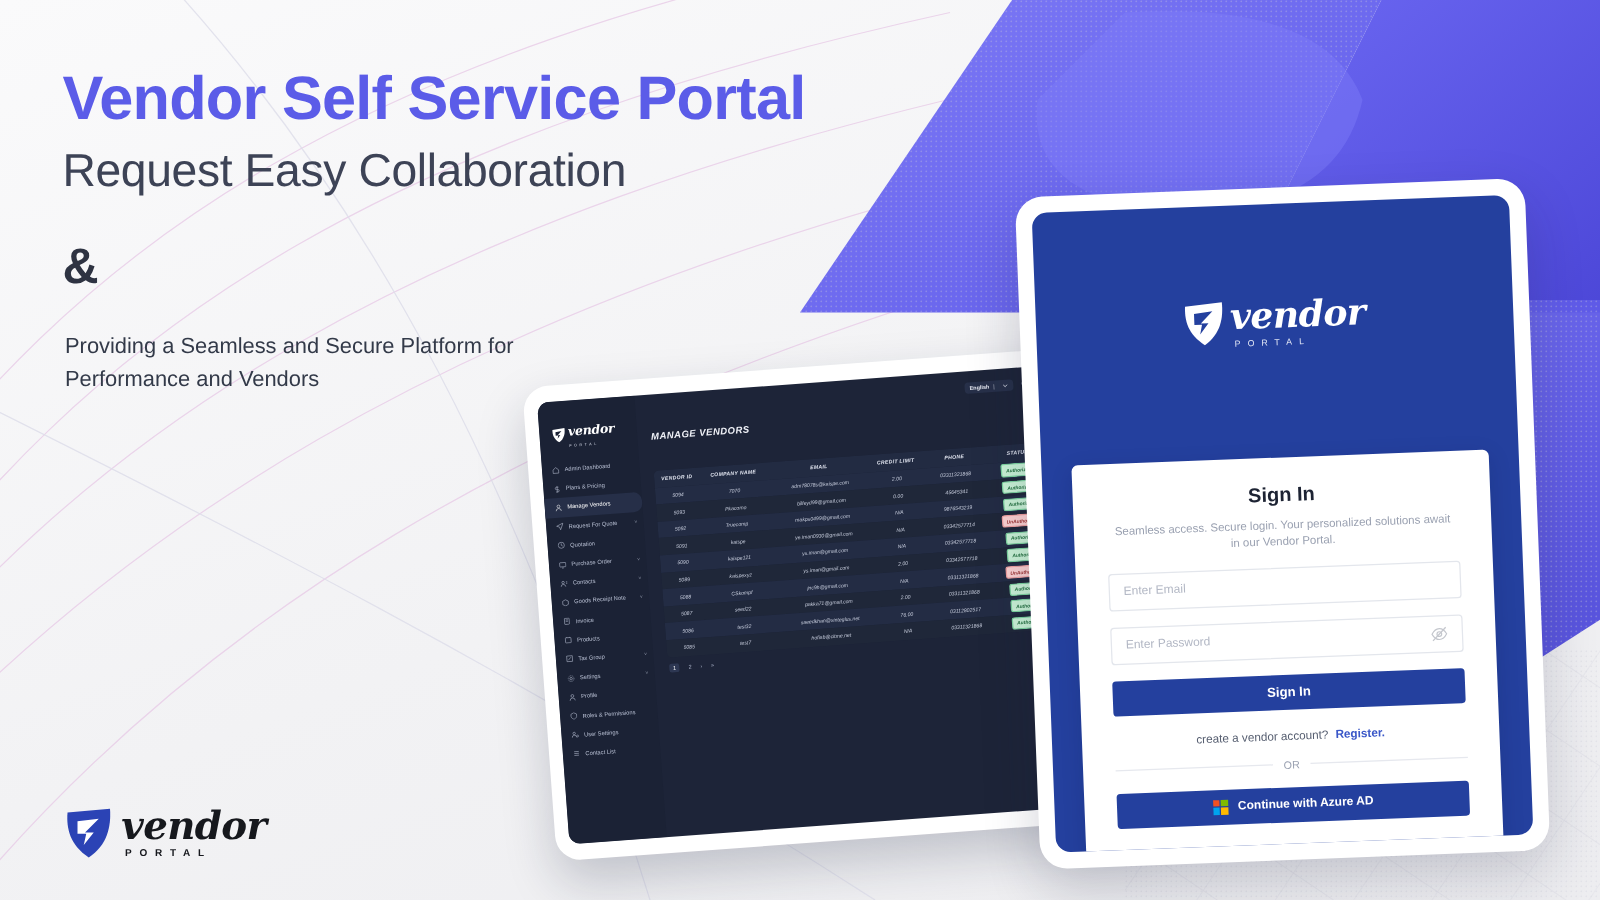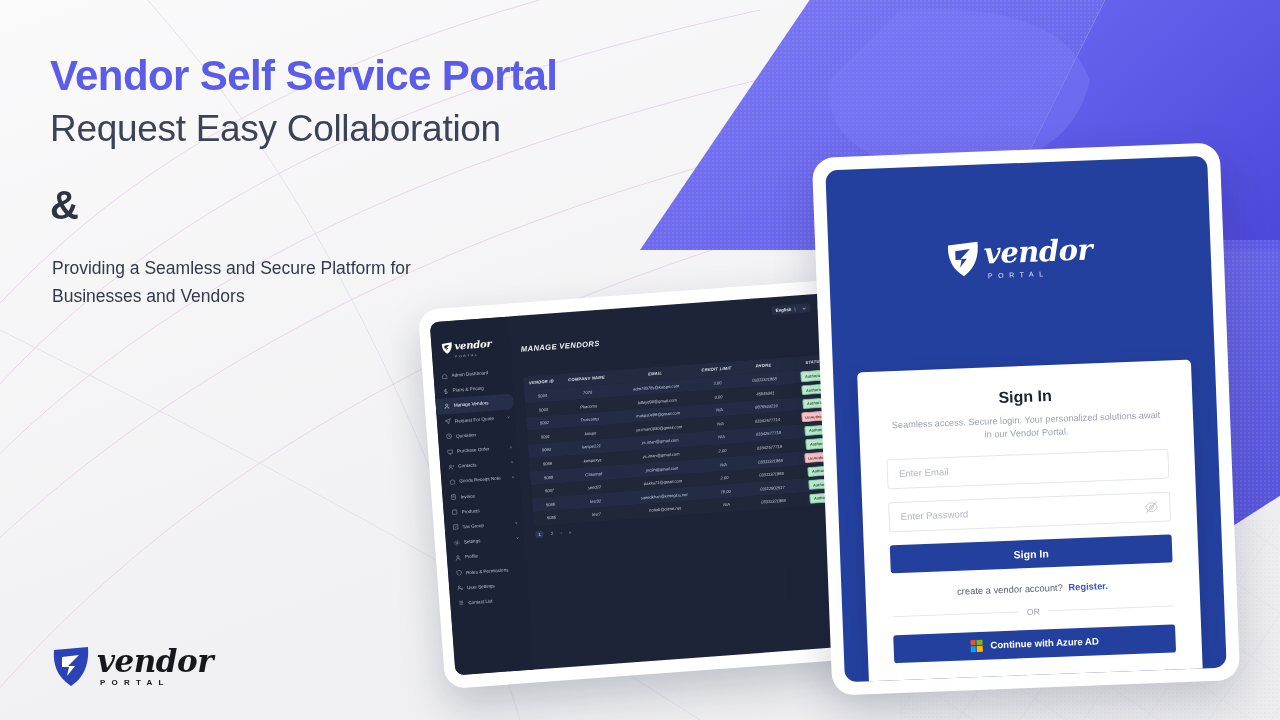--- a/index.html
+++ b/index.html
@@ -15,21 +15,21 @@
     overflow: hidden;
     background: linear-gradient(160deg,#fafafb 0%,#f2f2f4 55%,#ededf0 100%);
   }
 
   
   .bg-svg { position:absolute; inset:0; width:1280px; height:720px; pointer-events:none; }
 
   
   .left-col { position:absolute; left:50px; top:52px; width:700px; }
   .headline {
-    font-size: 42px; font-weight: 800; letter-spacing:-0.6px;
+    font-size: 49px; font-weight: 800; letter-spacing:-0.6px;
     color: #5b5ce8; line-height: 1.12;
   }
   .subheadline {
     font-size: 37px; font-weight: 400; letter-spacing:-0.3px;
     color: #3d4356; line-height:1.2; margin-top: 8px;
   }
   .para1 {
     margin-top: 52px;
     font-size: 17.5px; color:#333a49; line-height:1.5; max-width: 690px;
   }
@@ -258,21 +258,21 @@
       <polygon points="1060,240 1320,240 1320,470 1180,560" fill="url(#dots)"></polygon>
     </g>
 
     <path d="M 900 10 q 160 -10 190 70 q -20 90 -150 90 q -120 -10 -110 -90 z" fill="#7f7cf8" opacity="0.45"></path>
   </svg>
 
   <div class="left-col">
     <div class="headline">Vendor Self Service Portal</div>
     <div class="subheadline">Request Easy Collaboration</div>
     <div class="amp">&amp;</div>
-    <div class="para2">Providing a Seamless and Secure Platform  for Businesses and Vendors</div>
+    <div class="para2">Providing a Seamless and Secure Platform  for Performance and Vendors</div>
   </div>
 
   <div class="brand-logo">
     <svg class="shield" viewBox="0 0 38 42">
       <path d="M2 5 L36 2 C37 16 34 31 19 41 C4 31 1 18 2 5 Z" fill="#2b43b5"></path>
       <path d="M10 12 L27 10 L16 21 L23 21 L15 31 L17 22 L10 22 Z" fill="#ffffff"></path>
     </svg>
     <div class="brand-words">
       <span class="brand-word">vendor</span>
       <span class="brand-sub">PORTAL</span>

